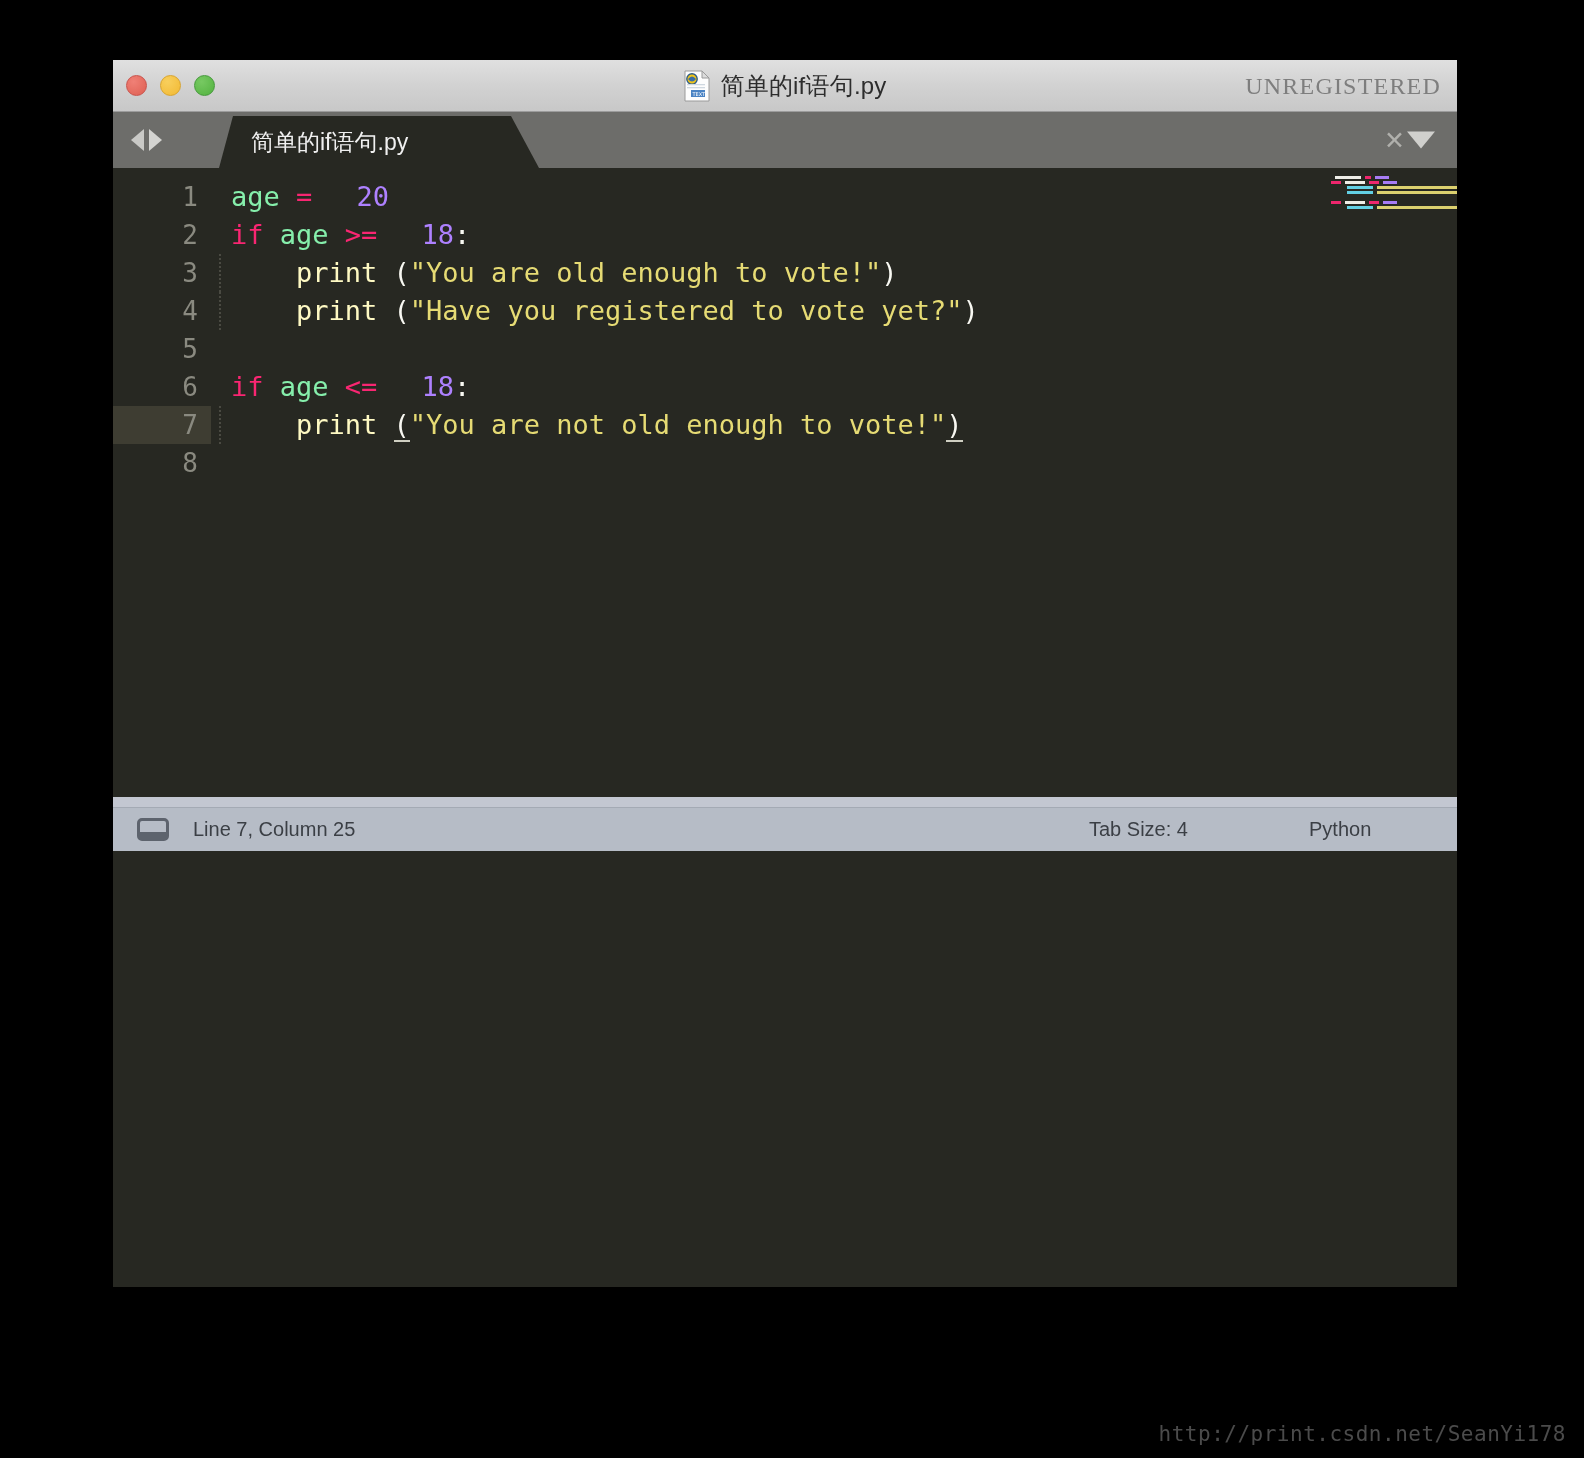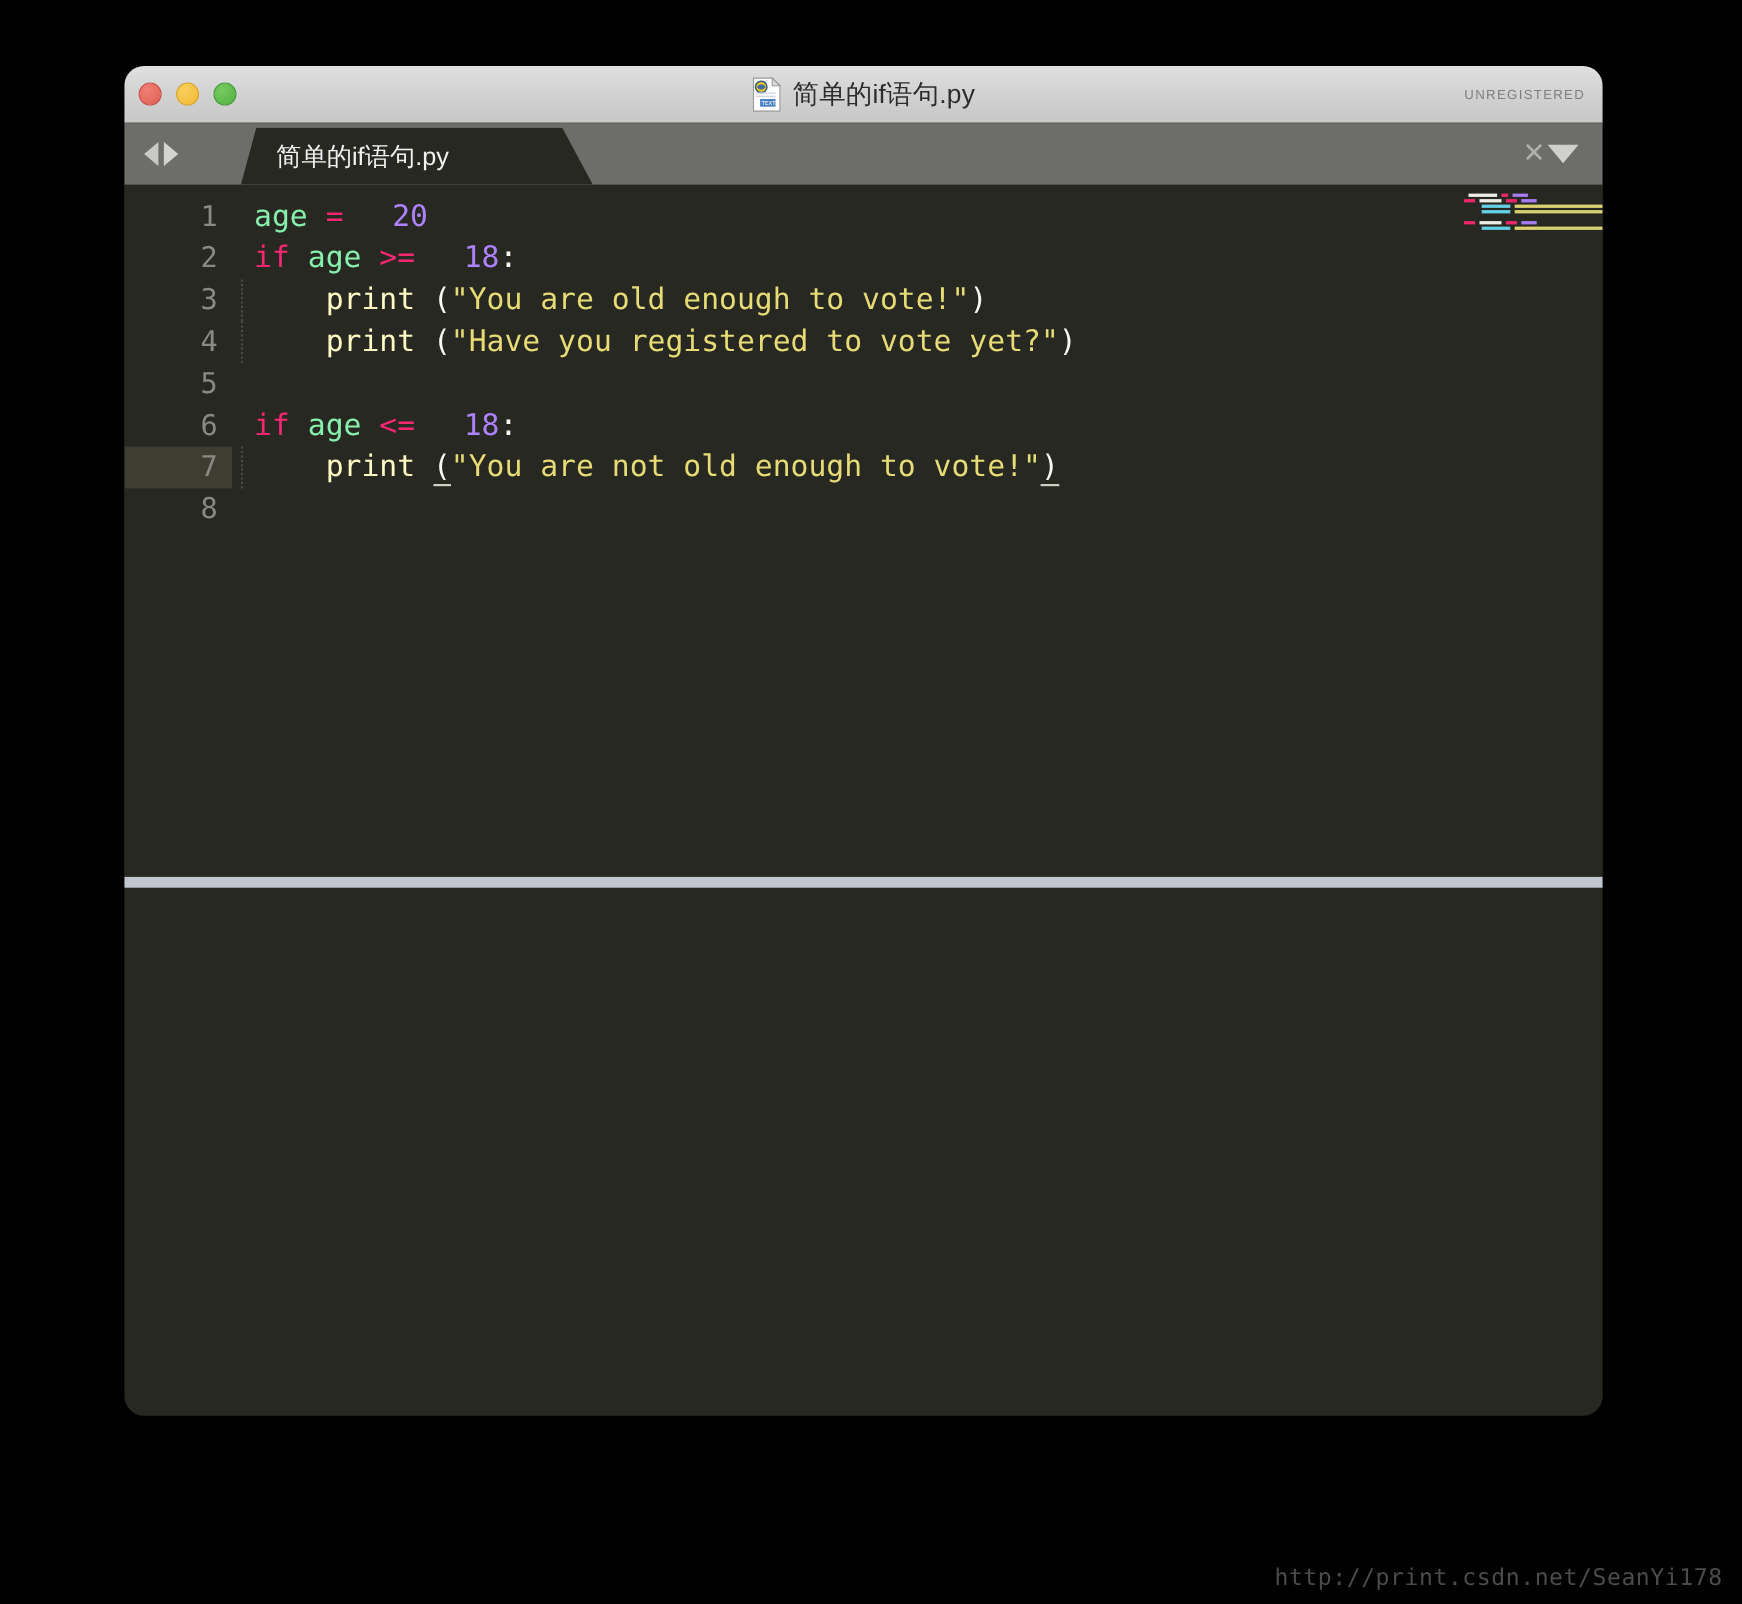--- a/index.html
+++ b/index.html
@@ -11,21 +11,20 @@
   }
 
   
   #window {
     position: absolute;
     left: 113px; top: 60px;
     width: 1344px; height: 1227px;
     background: #272822;
     box-shadow: 0 6px 28px rgba(0,0,0,0.8);
     overflow: hidden;
-    border-radius: 18px;
   }
 
   
   #titlebar {
     position: relative;
     height: 52px;
     background: linear-gradient(180deg,#e0e0e0 0%, #d2d2d2 48%, #c8c8c8 100%);
     border-bottom: 1px solid #9c9c9c;
     display: flex; align-items: center;
   }
@@ -41,21 +40,21 @@
     gap: 9px;
     pointer-events: none;
   }
   #title-text {
     font-size: 24px; color: #2d2d2d; letter-spacing: .2px;
   }
   #file-icon { width: 28px; height: 32px; position: relative; }
 
   #unregistered {
     position: absolute; right: 16px; top: 50%; transform: translateY(-50%);
-    font-size: 12px; color: #7e7e7e; letter-spacing: 1.2px;
+    font-size: 24px; color: #7e7e7e; letter-spacing: 1.2px; font-family: Liberation Serif, serif;
   }
 
   
   #tabbar {
     position: relative;
     height: 56px;
     background: #6d6d6a;
     display: flex; align-items: flex-end;
   }
   #navarrows {
@@ -261,15 +260,21 @@
           <span class="mm-seg" style="position: absolute; left: 20px; width: 26px; background: rgb(102, 217, 239);"></span>
           <span class="mm-seg" style="position: absolute; left: 50px; width: 120px; background: rgb(230, 219, 116);"></span>
         </div>
         <div class="mm-line" style="position: relative;"></div>
       </div>
   </div>
 
   <div id="out-divider"></div>
 
 
+  <div id="statusbar">
+    <span id="console-icon"></span>
+    <span id="status-pos">Line 7, Column 25</span>
+    <span id="status-tab">Tab Size: 4</span>
+    <span id="status-lang">Python</span>
+  </div>
 </div>
 
 <div id="watermark">http://print.csdn.net/SeanYi178</div>
 
 </body></html>

